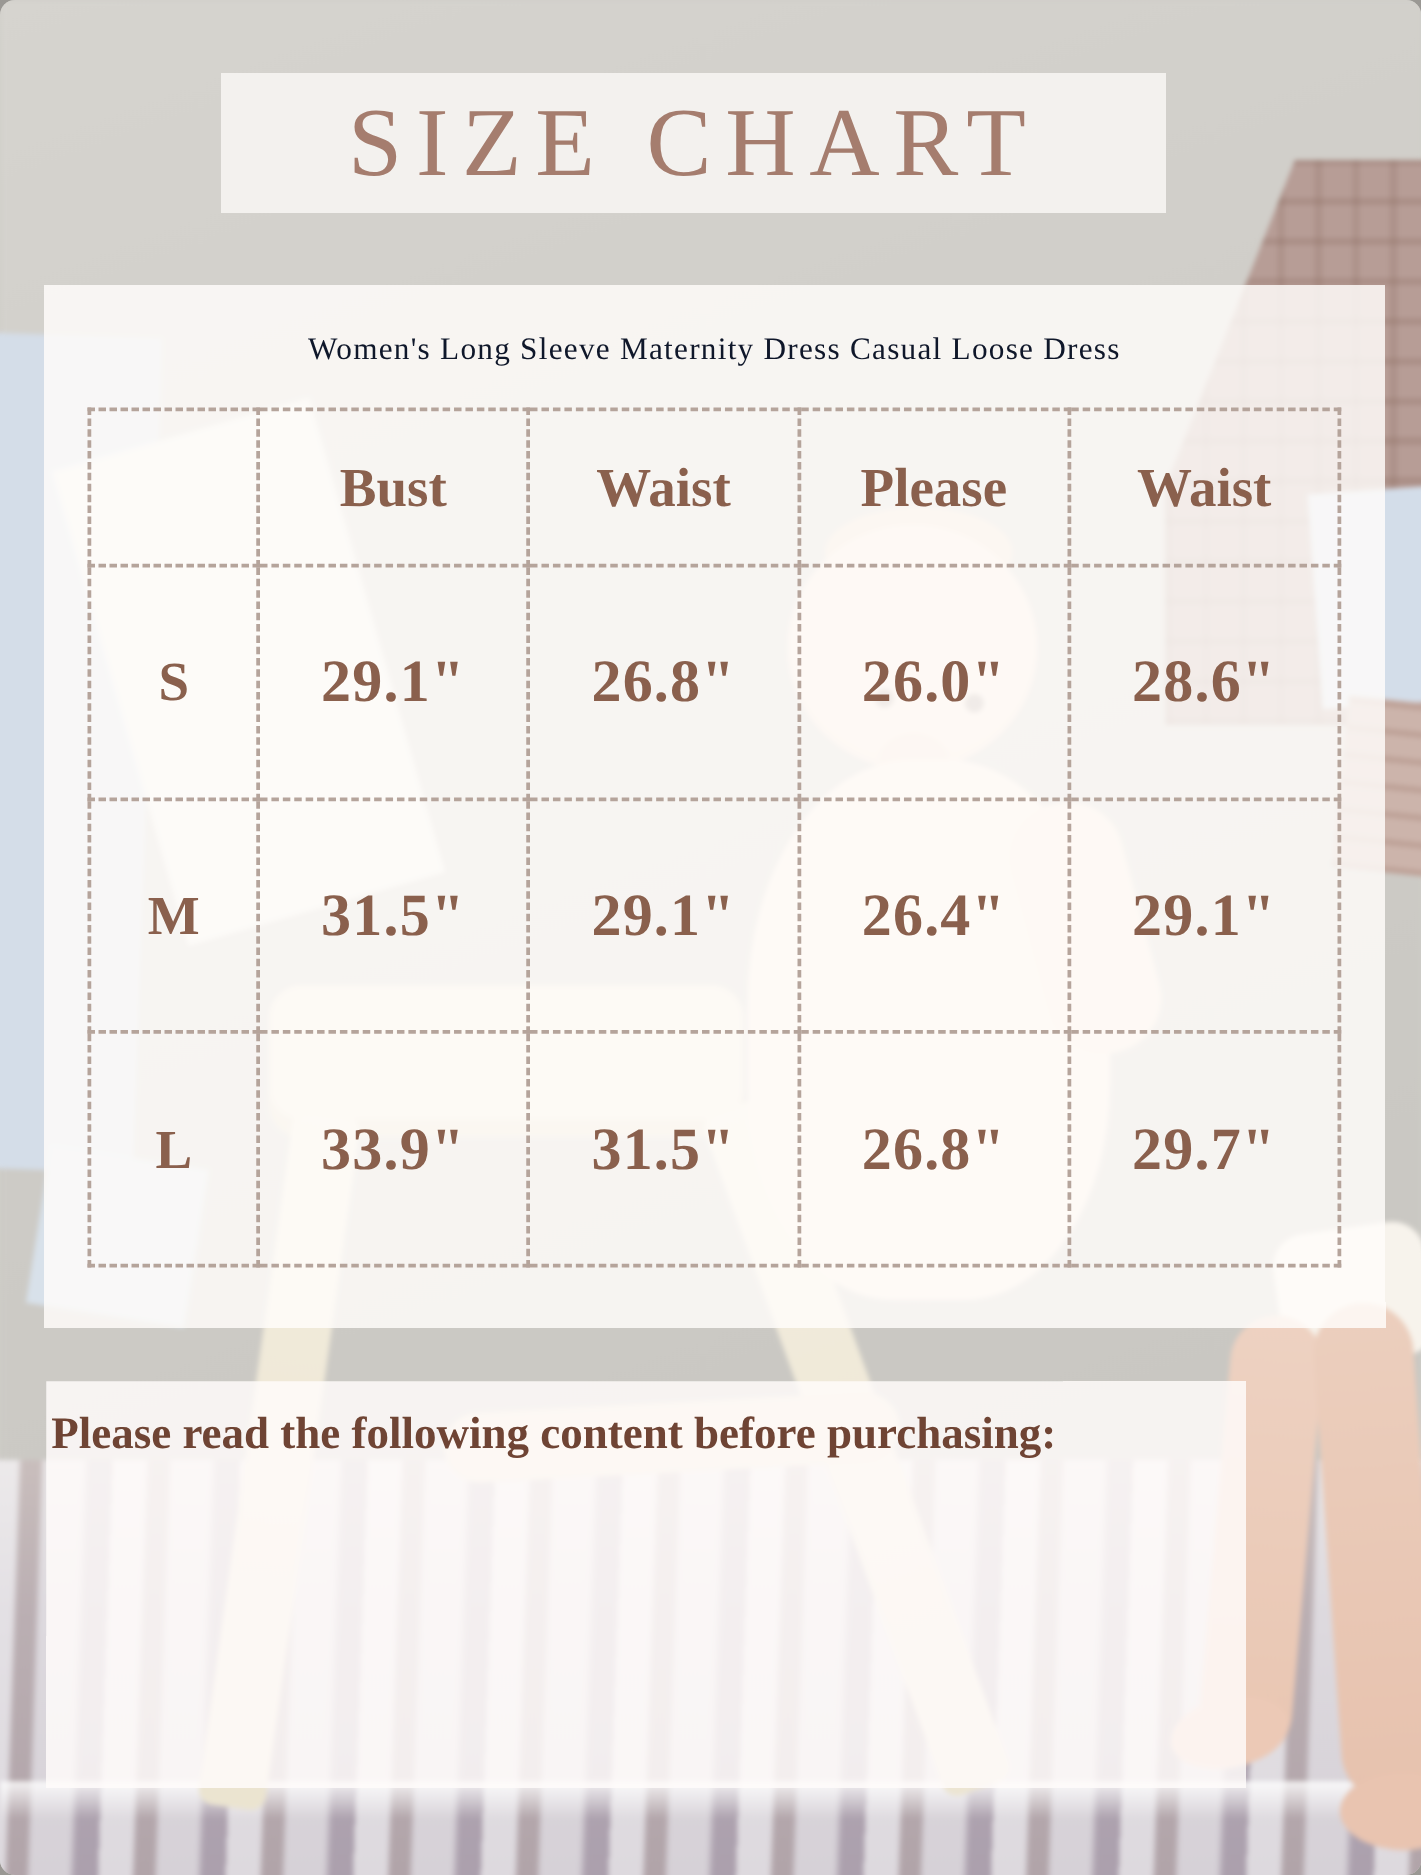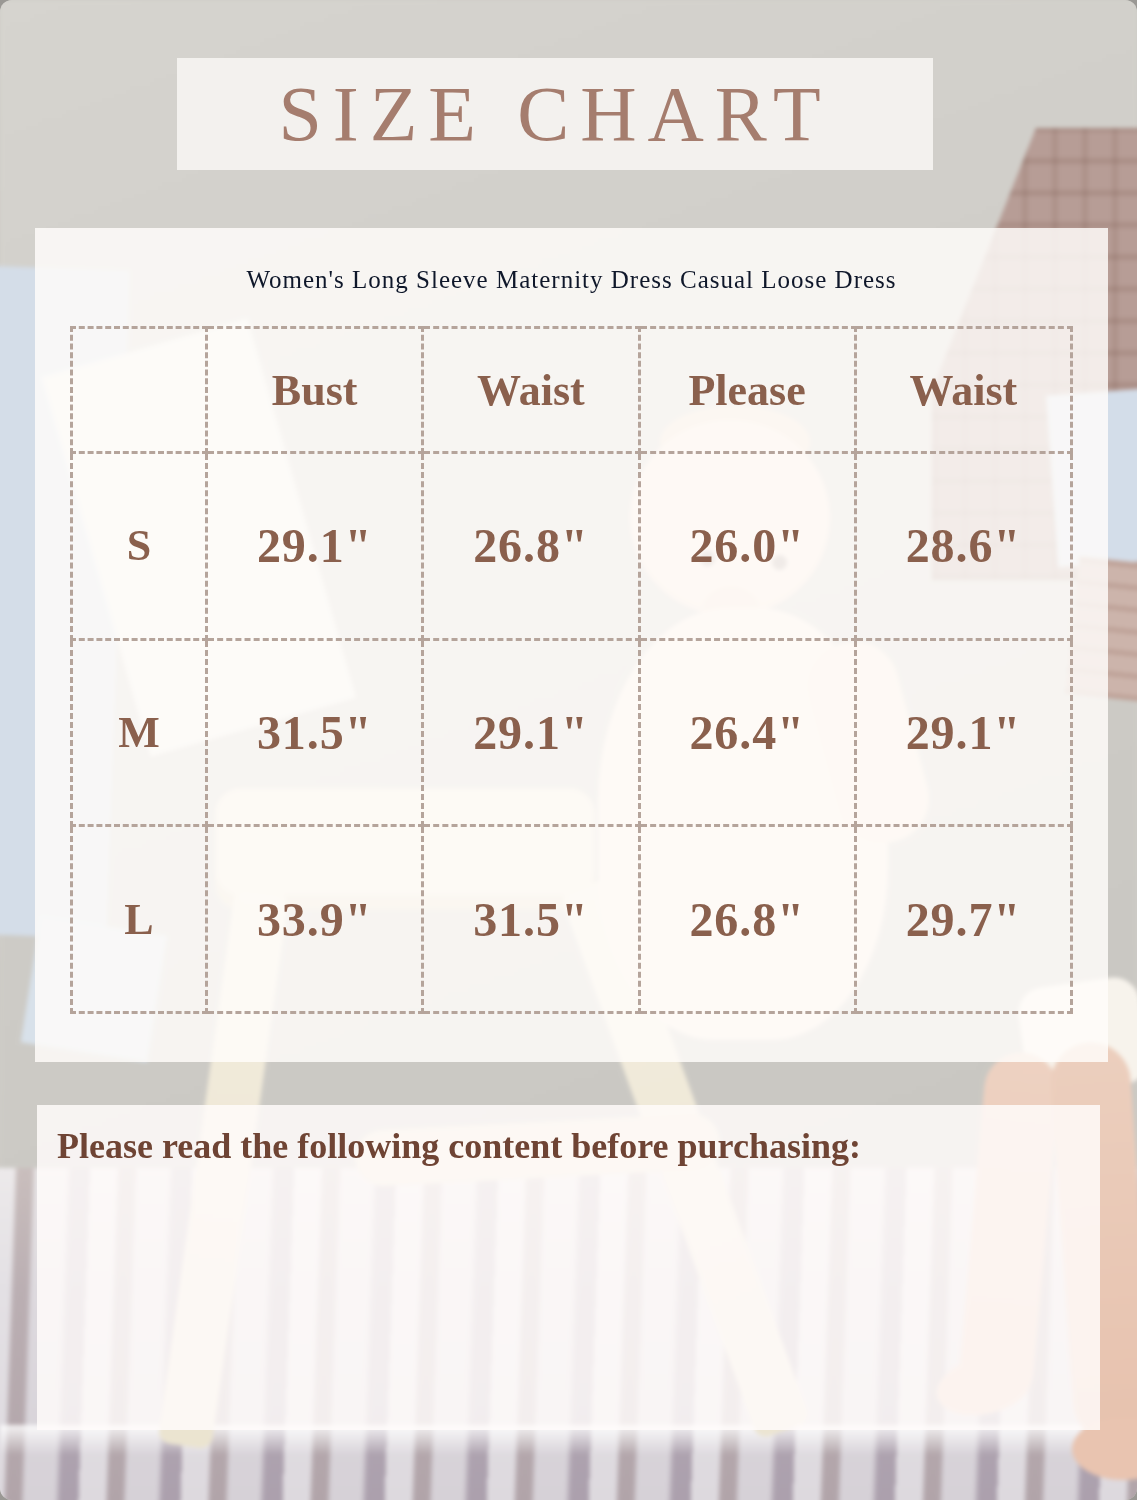--- a/index.html
+++ b/index.html
@@ -49,21 +49,21 @@
   .title-band{position:absolute;left:177px;top:58px;width:756px;height:112px;background:#f3f1ee;}
   .title-band h1{margin:0;line-height:112px;text-align:center;font-size:78px;font-weight:normal;letter-spacing:.14em;color:#a57d6e;}
   .main-panel{position:absolute;left:35px;top:228px;width:1073px;height:834px;background:rgba(255,252,250,.83);}
   .subtitle{position:absolute;left:0;top:38px;width:100%;text-align:center;font-size:25px;letter-spacing:.04em;color:#0f172a;}
   table.size-chart{position:absolute;left:35px;top:98px;width:1003px;height:688px;border-collapse:collapse;table-layout:fixed;}
   table.size-chart col.c0{width:13.5%;}
   table.size-chart th,table.size-chart td{border:3px dashed #b5a49b;text-align:center;vertical-align:middle;color:#8a604d;}
   table.size-chart thead th{height:120px;font-size:44px;font-weight:bold;}
   table.size-chart tbody th{font-size:44px;font-weight:bold;}
   table.size-chart tbody td{font-size:48px;font-weight:bold;letter-spacing:.02em;}
-  .notes-panel{position:absolute;left:37px;top:1105px;width:1063px;height:325px;background:rgba(255,252,250,.84);box-sizing:border-box;padding:18px 26px 0 20px;color:#6f4434;}
+  .notes-panel{position:absolute;left:37px;top:1105px;width:960px;height:325px;background:rgba(255,252,250,.84);box-sizing:border-box;padding:18px 26px 0 4px;color:#6f4434;}
   .notes-heading{margin:0;font-size:36px;font-weight:bold;line-height:1.3;}
   .notes-list{margin:10px 0 0 0;padding-left:86px;list-style:disc;}
   .notes-list li{padding-left:12px;font-size:36px;font-weight:bold;line-height:1.44;}
   .notes-list li + li{margin-top:4px;}
   .notes-list li::marker{color:#6f4434;}
 </style>
 </head>
 <body>
 
 <div id="canvas">

